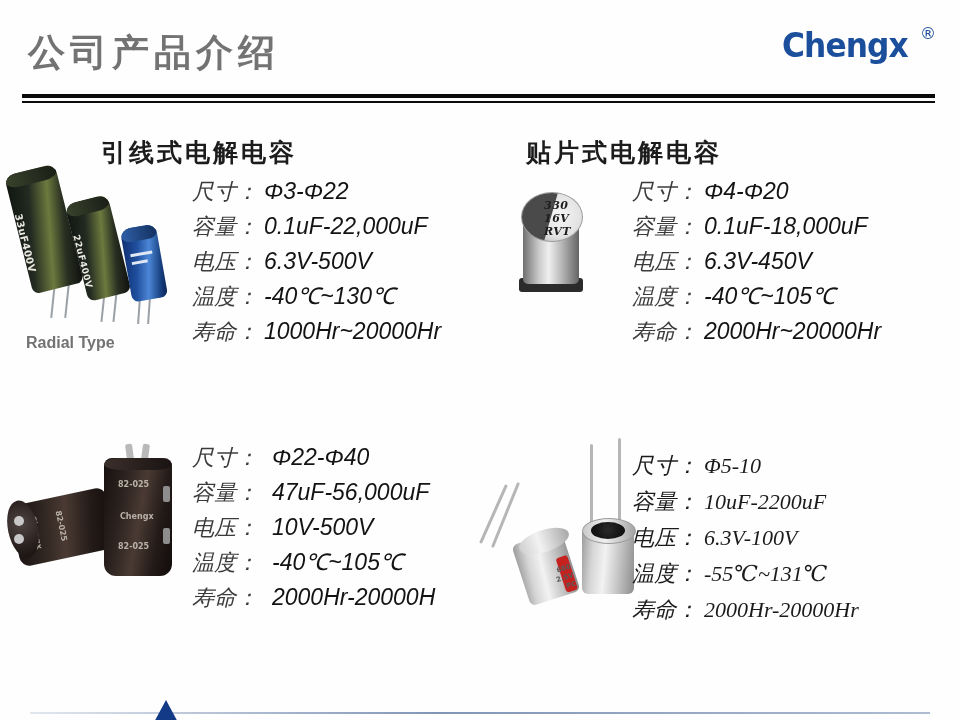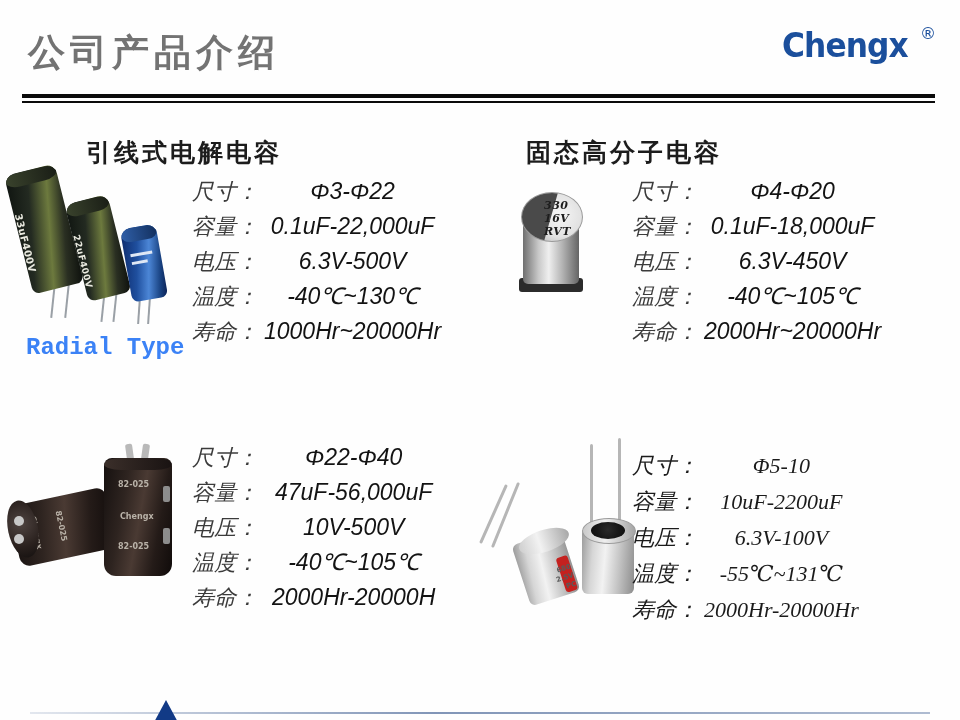--- a/index.html
+++ b/index.html
@@ -76,21 +76,21 @@
 
   .block-heading {
     position: absolute;
     font-family: "Liberation Serif", "DejaVu Serif", serif;
     font-size: 25px;
     font-weight: 700;
     letter-spacing: 3px;
     color: #1c1c1c;
     white-space: nowrap;
   }
-  #block-radial  .block-heading { left: 86px;  top: 10px; text-align: right; }
+  #block-radial  .block-heading { left: 101px;  top: 10px; text-align: right; }
   #block-smd     .block-heading { left: 36px;  top: 10px; }
   #block-snapin  .block-heading { left: 85px;  top: 8px;  }
   #block-polymer .block-heading { left: 36px;  top: 8px;  letter-spacing: 4px; }
 
   
   .spec-table {
     position: absolute;
     border-collapse: collapse;
     font-style: italic;
   }
@@ -103,43 +103,42 @@
   .spec-label {
     font-family: "Liberation Serif", "DejaVu Serif", serif;
     font-size: 22px;
     color: #3b3b3b;
     padding-right: 6px !important;
   }
   .spec-value {
     font-family: "Liberation Sans", sans-serif;
     font-size: 23px;
     color: #131313;
-    text-align: center;
   }
   
   #block-polymer .spec-table td { line-height: 36px; }
   #block-polymer .spec-label,
   #block-polymer .spec-value {
     font-family: "Liberation Serif", "DejaVu Serif", serif;
     font-size: 22px;
     color: #1b1b1b;
   }
   #block-radial  .spec-table { left: 192px; top: 48px; }
   #block-smd     .spec-table { left: 142px; top: 48px; }
   #block-snapin  .spec-table { left: 192px; top: 50px; }
   #block-polymer .spec-table { left: 142px; top: 58px; }
   #block-snapin .spec-label { padding-right: 14px !important; }
 
   
   .type-caption {
     position: absolute;
-    font-family: Liberation Mono, monospace;
-    font-size: 24px;
-    font-weight: 700;
-    color: #3b82f6;
+    font-family: Liberation Sans, sans-serif;
+    font-size: 16px;
+    font-weight: 700;
+    color: #737373;
     letter-spacing: 0px;
     white-space: nowrap;
   }
   #caption-radial { left: 26px; top: 208px; }
   #caption-snapin { left: 20px; top: 205px; }
 
   
   .photo { position: absolute; }
 
   
@@ -355,21 +354,21 @@
     </tr>
     <tr>
       <td class="spec-label">寿命：</td>
       <td class="spec-value">1000Hr~20000Hr</td>
     </tr>
   </tbody>
     </table>
 </div>
 
 <div class="product-block" id="block-smd">
-  <div class="block-heading">固态高分子电容</div>
+  <div class="block-heading">贴片式电解电容</div>
 
   <div class="photo" id="photo-smd">
     <div id="smd-foot"></div>
     <div id="smd-base"></div>
     <div id="smd-top">
       <div id="smd-polarity"></div>
       <div class="smd-mark" style="top:6px;">330</div>
       <div class="smd-mark" style="top:19px;">16V</div>
       <div class="smd-mark" style="top:32px;">RVT</div>
     </div>

